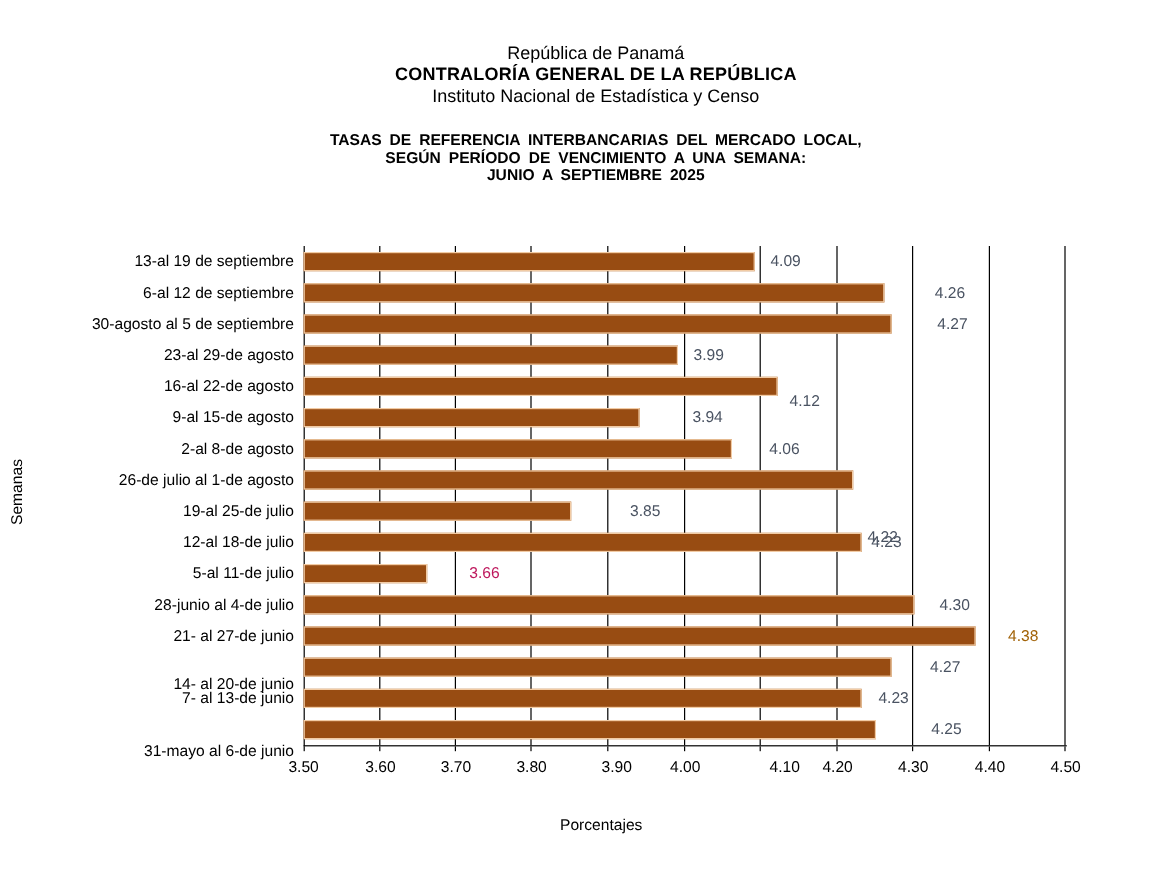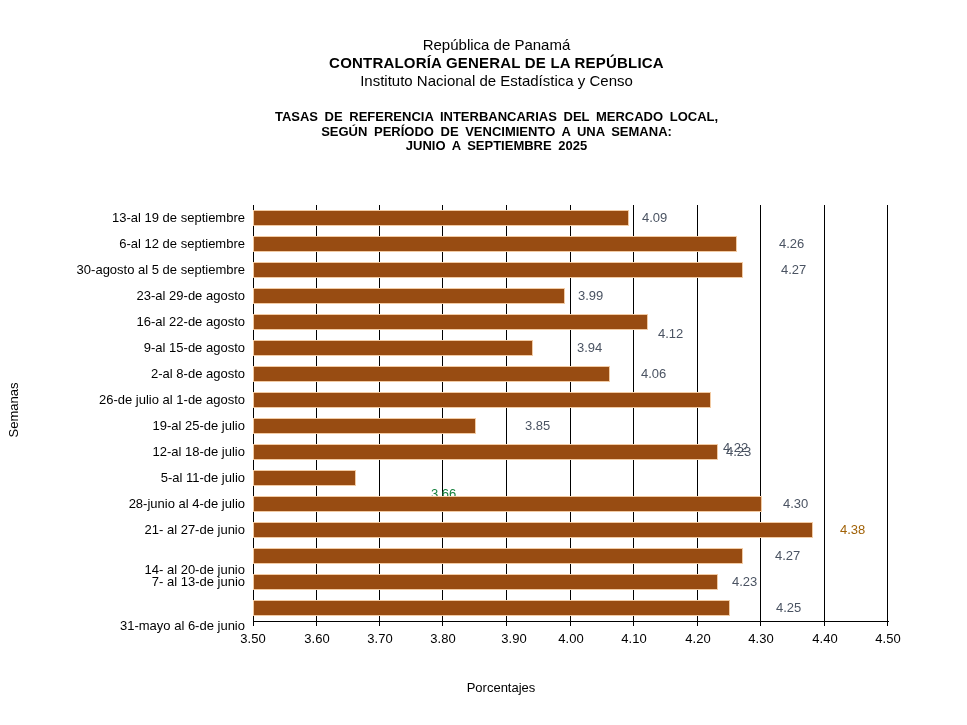--- a/index.html
+++ b/index.html
@@ -106,39 +106,39 @@
         <div class="bar-label" style="top: 130px; left: 324px; color: rgb(74, 83, 98);">3.94</div>
         <div class="bar" style="top: 161px; width: 357px; height: 16px; background: rgb(152, 76, 18); border-color: rgb(242, 203, 164);"></div>
         <div class="bar-label" style="top: 156px; left: 388px; color: rgb(74, 83, 98);">4.06</div>
         <div class="bar" style="top: 187px; width: 458px; height: 16px; background: rgb(152, 76, 18); border-color: rgb(242, 203, 164);"></div>
         <div class="bar-label" style="top: 182px; left: 470px; color: rgb(74, 83, 98); margin-top: 48px;">4.22</div>
         <div class="bar" style="top: 213px; width: 223px; height: 16px; background: rgb(152, 76, 18); border-color: rgb(242, 203, 164);"></div>
         <div class="bar-label" style="top: 208px; left: 272px; color: rgb(74, 83, 98);">3.85</div>
         <div class="bar" style="top: 239px; width: 465px; height: 16px; background: rgb(152, 76, 18); border-color: rgb(242, 203, 164);"></div>
         <div class="bar-label" style="top: 234px; left: 473px; color: rgb(74, 83, 98);">4.23</div>
         <div class="bar" style="top: 265px; width: 103px; height: 16px; background: rgb(152, 76, 18); border-color: rgb(242, 203, 164);"></div>
-        <div class="bar-label" style="top: 276px; left: 138px; color: #15803d; margin-left: 40px;">3.66</div>
+        <div class="bar-label" style="top: 260px; left: 138px; color: #be185d;">3.66</div>
         <div class="bar" style="top: 291px; width: 509px; height: 16px; background: rgb(152, 76, 18); border-color: rgb(242, 203, 164);"></div>
         <div class="bar-label" style="top: 286px; left: 530px; color: rgb(74, 83, 98);">4.30</div>
         <div class="bar" style="top: 317px; width: 560px; height: 16px; background: rgb(152, 76, 18); border-color: rgb(242, 203, 164);"></div>
         <div class="bar-label" style="top: 312px; left: 587px; color: #a16207;">4.38</div>
         <div class="bar" style="top: 343px; width: 490px; height: 16px; background: rgb(152, 76, 18); border-color: rgb(242, 203, 164);"></div>
         <div class="bar-label" style="top: 338px; left: 522px; color: rgb(74, 83, 98);">4.27</div>
         <div class="bar" style="top: 369px; width: 465px; height: 16px; background: rgb(152, 76, 18); border-color: rgb(242, 203, 164);"></div>
         <div class="bar-label" style="top: 364px; left: 479px; color: rgb(74, 83, 98);">4.23</div>
         <div class="bar" style="top: 395px; width: 477px; height: 16px; background: rgb(152, 76, 18); border-color: rgb(242, 203, 164);"></div>
         <div class="bar-label" style="top: 390px; left: 523px; color: rgb(74, 83, 98);">4.25</div>
       </div>
     <div id="xlabel">Porcentajes</div>
   <div class="xtick-label" style="left: 223px;">3.50</div>
       <div class="xtick-label" style="left: 287px;">3.60</div>
       <div class="xtick-label" style="left: 350px;">3.70</div>
       <div class="xtick-label" style="left: 413px;">3.80</div>
       <div class="xtick-label" style="left: 484px;">3.90</div>
       <div class="xtick-label" style="left: 541px;">4.00</div>
-      <div class="xtick-label" style="left: 604px;">4.10</div>
+      <div class="xtick-label" style="left: 624px;">4.10</div>
       <div class="xtick-label" style="left: 668px;">4.20</div>
       <div class="xtick-label" style="left: 731px;">4.30</div>
       <div class="xtick-label" style="left: 795px;">4.40</div>
       <div class="xtick-label" style="left: 858px;">4.50</div>
     </div>
 
 </div>
 
 </body></html>

